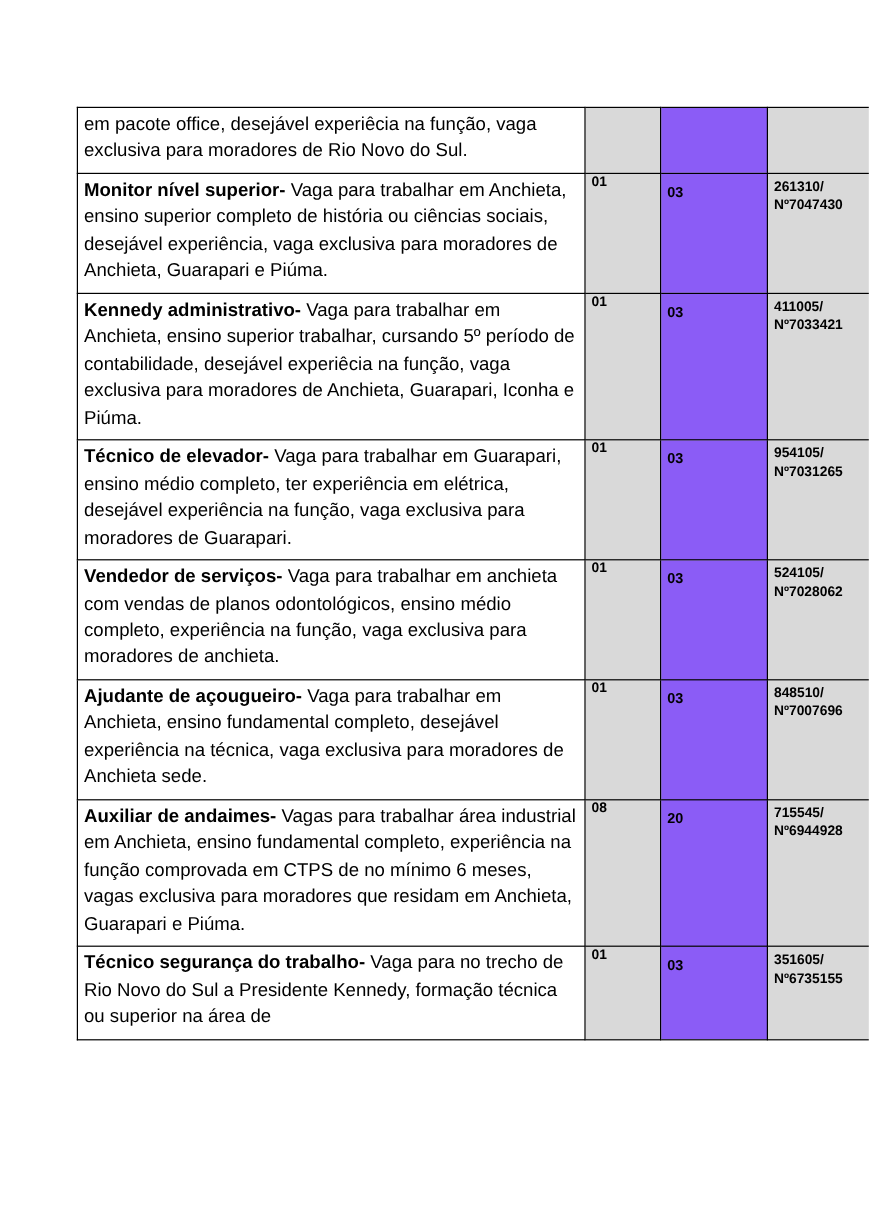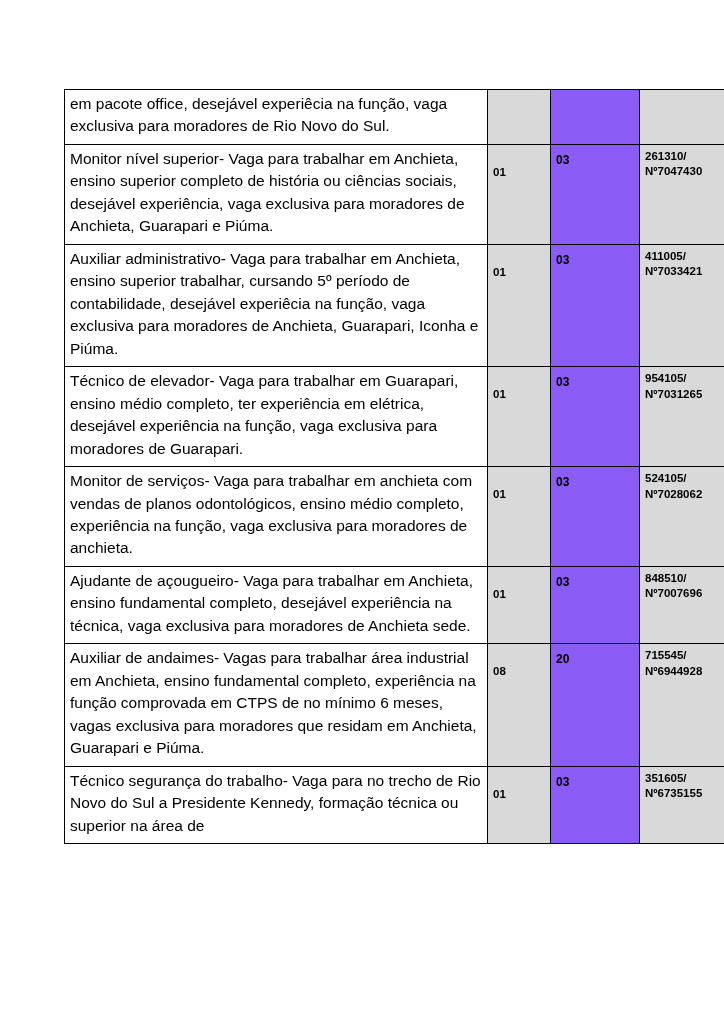--- a/index.html
+++ b/index.html
@@ -42,41 +42,41 @@
     font-size: 15.5px;
     line-height: 1.45;
     background: #ffffff;
   }
   td.col-a {
     width: 52px;
     background: #d9d9d9;
     font-size: 11.5px;
     font-weight: bold;
     line-height: 1.3;
-    padding-top: 20px;
+    padding-top: 0;
   }
   td.col-b {
     width: 78px;
     background: #8b5cf6;
     font-size: 12px;
     font-weight: bold;
     line-height: 1.3;
     padding-top: 8px;
   }
   td.col-c {
     width: 114px;
     background: #d9d9d9;
     font-size: 11.5px;
     font-weight: bold;
     line-height: 1.35;
     padding-top: 4px;
     white-space: pre-line;
   }
   .job-title {
-    font-weight: normal;
+    font-weight: bold;
   }
   .desc-text {
     font-weight: normal;
   }
 </style>
 </head>
 <body>
 
 <div class="page">
   <table class="doc-table">
@@ -91,37 +91,37 @@
 
       <tr>
         <td class="col-desc"><span class="job-title">Monitor nível superior-</span><span class="desc-text"> Vaga para trabalhar em Anchieta, ensino superior completo de história ou ciências sociais, desejável experiência, vaga exclusiva para moradores de Anchieta, Guarapari e Piúma.</span></td>
         <td class="col-a">01</td>
         <td class="col-b">03</td>
         <td class="col-c">261310/
 Nº7047430</td>
       </tr>
 
       <tr>
-        <td class="col-desc"><span class="job-title">Auxiliar administrativo-</span><span class="desc-text"> Vaga para trabalhar em Anchieta, ensino superior trabalhar, cursando 5º período de contabilidade, desejável experiêcia na função, vaga exclusiva para moradores de Anchieta, Guarapari, Iconha e Piúma.</span></td>
+        <td class="col-desc"><span class="job-title">Kennedy administrativo-</span><span class="desc-text"> Vaga para trabalhar em Anchieta, ensino superior trabalhar, cursando 5º período de contabilidade, desejável experiêcia na função, vaga exclusiva para moradores de Anchieta, Guarapari, Iconha e Piúma.</span></td>
         <td class="col-a">01</td>
         <td class="col-b">03</td>
         <td class="col-c">411005/
 Nº7033421</td>
       </tr>
 
       <tr>
         <td class="col-desc"><span class="job-title">Técnico de elevador-</span><span class="desc-text"> Vaga para trabalhar em Guarapari, ensino médio completo, ter experiência em elétrica, desejável experiência na função, vaga exclusiva para  moradores de Guarapari.</span></td>
         <td class="col-a">01</td>
         <td class="col-b">03</td>
         <td class="col-c">954105/
 Nº7031265</td>
       </tr>
 
       <tr>
-        <td class="col-desc"><span class="job-title">Monitor de serviços-</span><span class="desc-text"> Vaga para trabalhar em anchieta com vendas de planos odontológicos, ensino médio completo, experiência na função, vaga exclusiva para moradores de anchieta.</span></td>
+        <td class="col-desc"><span class="job-title">Vendedor de serviços-</span><span class="desc-text"> Vaga para trabalhar em anchieta com vendas de planos odontológicos, ensino médio completo, experiência na função, vaga exclusiva para moradores de anchieta.</span></td>
         <td class="col-a">01</td>
         <td class="col-b">03</td>
         <td class="col-c">524105/
 Nº7028062</td>
       </tr>
 
       <tr>
         <td class="col-desc"><span class="job-title">Ajudante de açougueiro-</span><span class="desc-text"> Vaga para trabalhar em Anchieta, ensino fundamental completo, desejável experiência na técnica, vaga exclusiva para moradores de Anchieta sede.</span></td>
         <td class="col-a">01</td>
         <td class="col-b">03</td>

